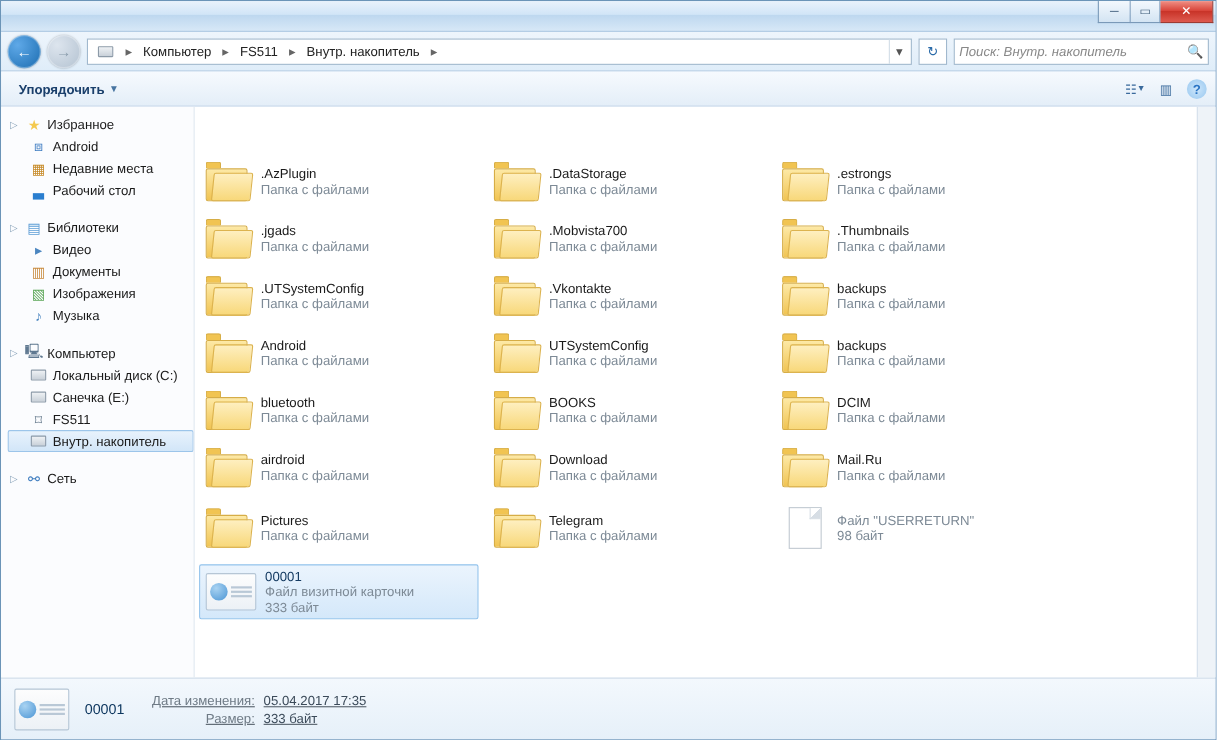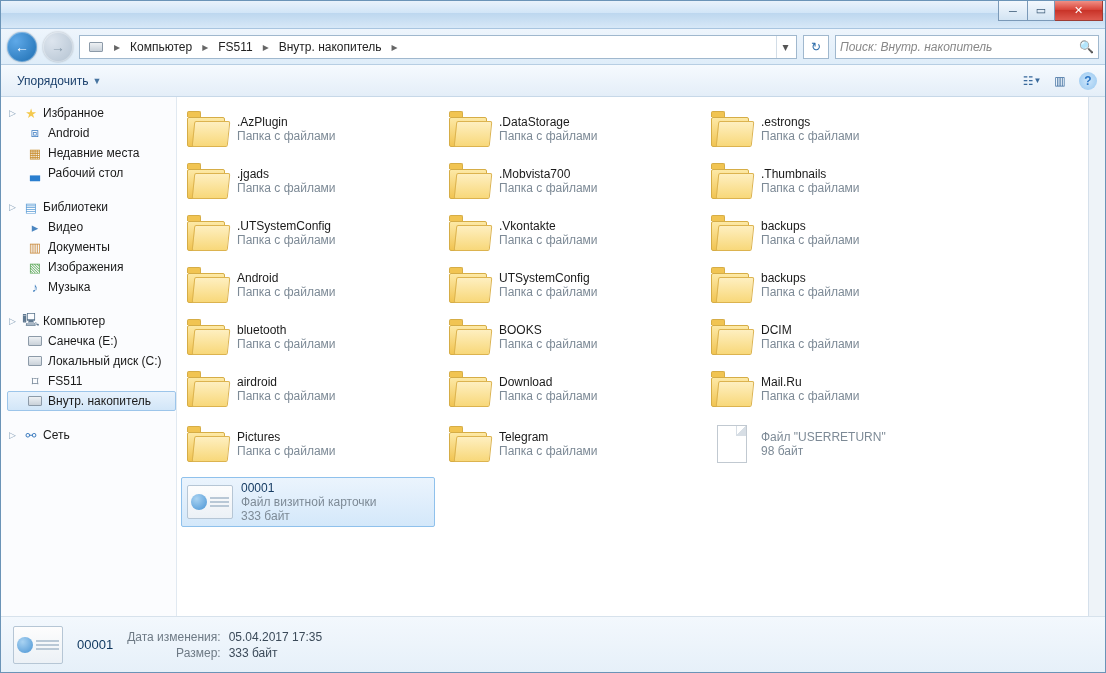--- a/index.html
+++ b/index.html
@@ -12,63 +12,63 @@
   .winbtn.close { width:48px; background:linear-gradient(to bottom,#f08f84,#d9463b 45%,#c73126 46%,#de5a4f); color:#fff; border-color:#9c3c34; border-top-right-radius:0; }
   .winbtn + .winbtn { border-left:0; }
   .navbar { height:36px; background:linear-gradient(to bottom,#eef5fc,#dfedf9); display:flex; align-items:center; padding:0 6px; gap:6px; border-bottom:1px solid #b7cee3; }
   .navcircle { width:30px; height:30px; border-radius:50%; background:radial-gradient(circle at 30% 30%,#5fa9e8,#1b6cb0); display:flex; align-items:center; justify-content:center; color:#fff; font-size:14px; box-shadow:inset 0 0 0 1px rgba(255,255,255,0.3), 0 0 2px rgba(0,0,0,0.3); }
   .navcircle.fwd { background:radial-gradient(circle at 30% 30%,#dde5ee,#b3c2d1); color:#8a9cac; }
   .breadcrumb { flex:1; height:24px; background:#fff; border:1px solid #a0b8ce; display:flex; align-items:center; padding:0 2px; }
   .bc-item { display:flex; align-items:center; height:100%; padding:0 6px; color:#222; cursor:default; white-space:nowrap; }
   .bc-sep { padding:0 4px; color:#666; }
   .bc-drop { width:18px; display:flex; align-items:center; justify-content:center; color:#555; margin-left:auto; border-left:1px solid #d2dde7; height:100%; }
   .refbtn { width:26px; height:24px; background:#fff; border:1px solid #a0b8ce; display:flex; align-items:center; justify-content:center; color:#2a6aa8; }
-  .searchbox { width:264px; height:24px; background:#fff; border:1px solid #a0b8ce; display:flex; align-items:center; padding:0 4px; color:#888; font-style:italic; }
+  .searchbox { width:232px; height:24px; background:#fff; border:1px solid #a0b8ce; display:flex; align-items:center; padding:0 4px; color:#888; font-style:italic; }
   .searchbox .sico { margin-left:auto; font-style:normal; color:#4d8fd0; }
   .toolbar { height:32px; background:linear-gradient(to bottom,#f6fafe,#e4eef8); border-bottom:1px solid #c7d8e8; display:flex; align-items:center; padding:0 8px; }
-  .tbtn { color:#1a3f6b; padding:4px 8px; display:flex; align-items:center; gap:4px; }
+  .tbtn { color:#1a3f6b; padding:4px 8px; display:flex; align-items:center; gap:4px;font-weight:bold; }
   .tbtn .ar { font-size:9px; color:#4774a0; }
   .toolbar .right { margin-left:auto; display:flex; gap:10px; align-items:center; color:#3a6a9c; }
   .ticon { width:18px; height:18px; display:flex; align-items:center; justify-content:center; }
   .body { flex:1; display:flex; background:#fff; overflow:hidden; }
   .sidebar { width:176px; border-right:1px solid #e1e9f1; padding:6px 0 6px 6px; overflow:hidden; background:#fbfcfe; }
   .sb-group { margin-bottom:14px; }
   .sb-head { display:flex; align-items:center; gap:4px; padding:2px 2px; color:#1a1a1a; }
   .sb-head .expico { color:#8aa3ba; font-size:9px; width:10px; }
   .sb-item { display:flex; align-items:center; gap:5px; padding:2px 2px 2px 20px; color:#1a1a1a; white-space:nowrap; overflow:hidden; text-overflow:ellipsis; }
   .sb-item.sel { background:linear-gradient(to bottom,#e8f2fc,#d2e6f8); border:1px solid #9cc5ea; border-radius:2px; padding:1px 1px 1px 19px; }
   .ico16 { width:16px; height:16px; display:inline-flex; align-items:center; justify-content:center; font-size:13px; }
   .star { color:#f4c94e; }
   .dbox { color:#3a79c0; }
   .folder16 { background:linear-gradient(to bottom,#fde9a6,#f4cf63); border:1px solid #d9b450; border-radius:1px; width:14px; height:11px; position:relative; }
   .folder16:before { content:""; position:absolute; top:-3px; left:0; width:6px; height:3px; background:#f4cf63; border:1px solid #d9b450; border-bottom:0; border-radius:1px 1px 0 0; }
   .drive { width:14px; height:10px; background:linear-gradient(#eef1f4,#c9d1d9); border:1px solid #8c9aa8; border-radius:1px; }
   .content { flex:1; overflow:auto; padding:10px 4px; }
-  .grid { display:grid; grid-template-columns:repeat(3, 262px); column-gap:0; row-gap:8px; }
+  .grid { display:grid; grid-template-columns:repeat(3, 262px); column-gap:0; row-gap:8px;margin-top:36px; }
   .item { display:flex; align-items:center; gap:8px; padding:4px 6px; width:254px; }
   .item .txt { display:flex; flex-direction:column; line-height:14px; }
   .item .nm { color:#1a1a1a; }
   .item .sub { color:#7d8a96; }
   .bigfolder { width:42px; height:36px; position:relative; flex-shrink:0; }
   .bigfolder .back { position:absolute; bottom:0; left:0; width:38px; height:30px; background:linear-gradient(to bottom,#fde9a6,#f1c452); border:1px solid #d6ad46; border-radius:2px; }
   .bigfolder .tab { position:absolute; top:0; left:0; width:14px; height:6px; background:#f1c452; border:1px solid #d6ad46; border-bottom:0; border-radius:2px 2px 0 0; }
   .bigfolder .front { position:absolute; bottom:0; left:6px; width:36px; height:26px; background:linear-gradient(to bottom,#feefc0,#f8d87a); border:1px solid #dcb34f; border-radius:2px; transform:skewX(-6deg); }
   .fileicon { width:42px; height:42px; position:relative; flex-shrink:0; display:flex; align-items:center; justify-content:center; }
   .fileicon .page { width:30px; height:38px; background:#fff; border:1px solid #c1c9d1; position:relative; }
   .fileicon .page:after { content:""; position:absolute; top:0; right:0; width:9px; height:9px; background:linear-gradient(135deg,#fff 49%,#d7dee5 50%); border-left:1px solid #d7dee5; border-bottom:1px solid #d7dee5; }
   .vcard { width:46px; height:34px; background:linear-gradient(to bottom,#fdfdfd,#ecf1f6); border:1px solid #b6c6d5; border-radius:2px; display:flex; align-items:center; padding:3px; gap:3px; flex-shrink:0; }
   .vcard .ava { width:16px; height:16px; border-radius:50%; background:radial-gradient(circle at 35% 30%,#a9d3f2,#4a94d4); }
   .vcard .lines { flex:1; display:flex; flex-direction:column; gap:2px; }
   .vcard .lines span { height:2px; background:#b9c8d6; }
   .item.sel { background:linear-gradient(to bottom,#ebf4fd,#d4e8fa); border:1px solid #8fc1ec; border-radius:2px; padding:3px 5px; }
   .item.sel .nm { color:#163c63; }
   .details { height:56px; border-top:1px solid #d7e2ec; background:linear-gradient(to bottom,#f3f8fd,#e6f0f9); display:flex; align-items:center; padding:4px 12px; gap:14px; }
   .details .vcard { width:50px; height:38px; }
   .det-name { color:#0d365e; font-size:13px; }
-  .det-rows { display:grid; grid-template-columns:auto auto; column-gap:8px; row-gap:2px; color:#55606a; margin-left:0; }
+  .det-rows { display:grid; grid-template-columns:auto auto; column-gap:8px; row-gap:2px; color:#55606a; margin-left:11px;text-decoration:underline; }
   .det-label { text-align:right; color:#6e7a85; }
   .det-val { color:#3b4a59; }
   .scrollbar{ width:17px; background:#eef3f8; border-left:1px solid #d5e0eb; }
 </style>
 </head>
 <body>
 
 <div class="window">
 
   <div class="titlebar">
@@ -166,27 +166,27 @@
       <div class="sb-group">
         <div class="sb-head">
             <span class="expico">▷</span>
             <span class="ico16" style="color:#5f7890">🖳</span>
             <span>Компьютер</span>
           </div>
         <div class="sb-item">
             <span class="ico16">
               <span class="drive"></span>
             </span>
-            <span>Санечка (E:)</span>
+            <span>Локальный диск (C:)</span>
           </div>
         <div class="sb-item">
             <span class="ico16">
               <span class="drive"></span>
             </span>
-            <span>Локальный диск (C:)</span>
+            <span>Санечка (E:)</span>
           </div>
         <div class="sb-item">
             <span class="ico16" style="color:#6a7d8f">⌑</span>
             <span>FS511</span>
           </div>
         <div class="sb-item sel">
             <span class="ico16">
               <span class="drive"></span>
             </span>
             <span>Внутр. накопитель</span>

